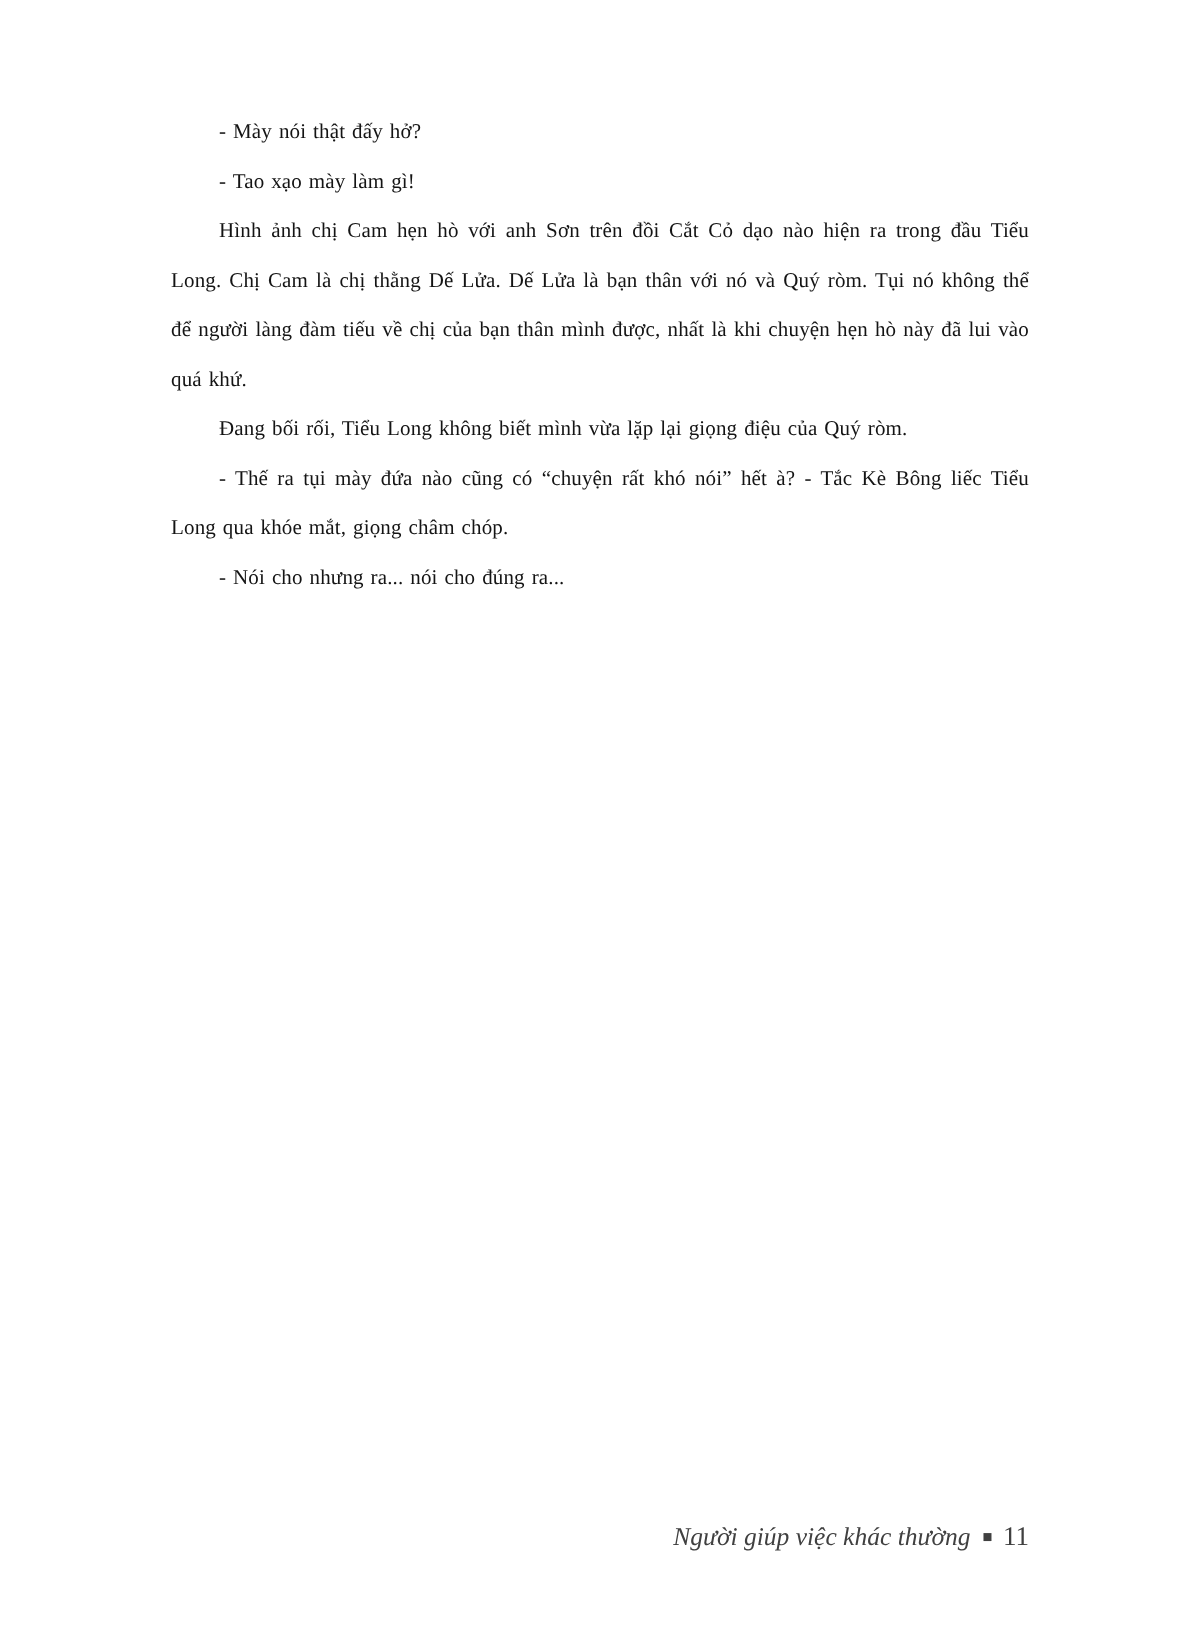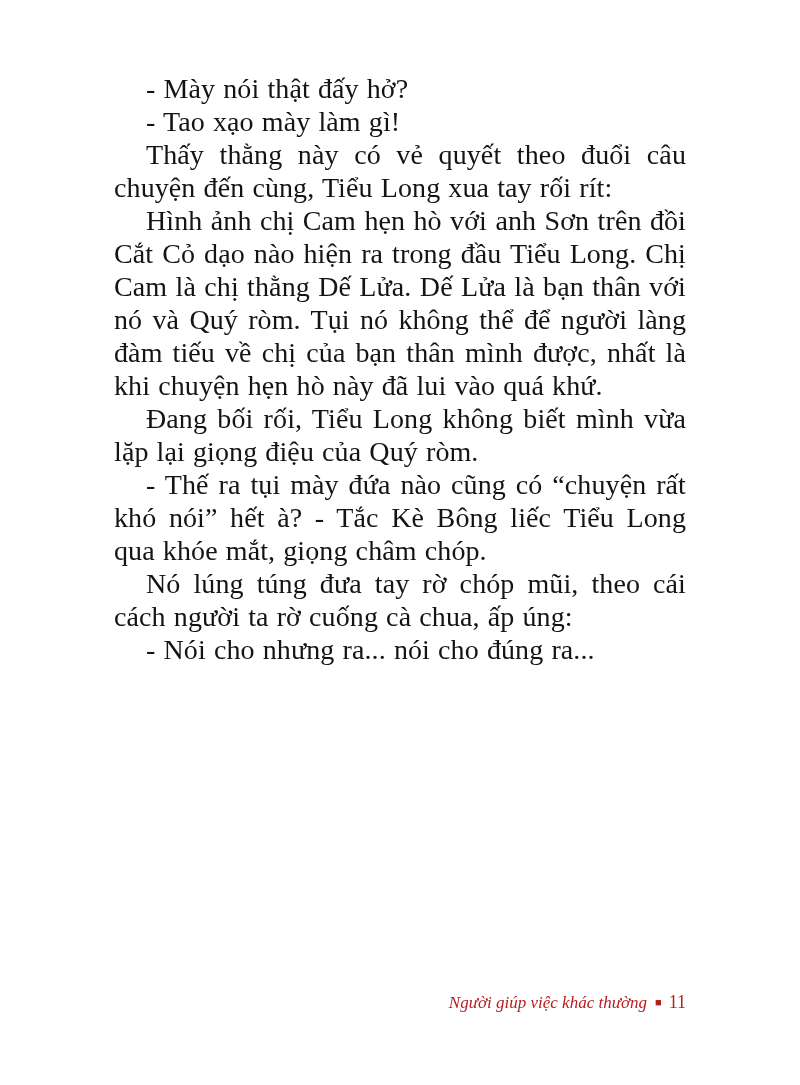--- a/index.html
+++ b/index.html
@@ -14,33 +14,33 @@
     background: #ffffff;
     box-sizing: border-box;
     padding: 72px 114px 0 114px;
     font-family: "Liberation Serif", "DejaVu Serif", serif;
     color: #141414;
     overflow: hidden;
   }
   .content p {
     margin: 0;
     padding: 0;
-    font-size: 28px;
+    font-size: 14px;
     line-height: 33px;
     text-align: justify;
     text-indent: 32px;
     letter-spacing: 0.1px;
     word-spacing: 1px;
   }
   .footer {
     position: absolute;
     right: 114px;
-    bottom: 72px;
+    bottom: 50px;
     font-size: 17px;
-    color: #b91c1c;
+    color: #404040;
     white-space: nowrap;
   }
   .footer-title {
     font-style: italic;
   }
   .footer-sep {
     display: inline-block;
     font-style: normal;
     font-size: 11px;
     vertical-align: 2px;
@@ -51,23 +51,21 @@
     font-size: 18px;
   }
 </style>
 </head>
 <body>
 
 <div class="page">
   <div class="content" id="paragraphs">
       <p>- Mày nói thật đấy hở?</p>
       <p>- Tao xạo mày làm gì!</p>
-      <p>Thấy thằng này có vẻ quyết theo đuổi câu chuyện đến cùng, Tiểu Long xua tay rối rít:</p>
       <p>Hình ảnh chị Cam hẹn hò với anh Sơn trên đồi Cắt Cỏ dạo nào hiện ra trong đầu Tiểu Long. Chị Cam là chị thằng Dế Lửa. Dế Lửa là bạn thân với nó và Quý ròm. Tụi nó không thể để người làng đàm tiếu về chị của bạn thân mình được, nhất là khi chuyện hẹn hò này đã lui vào quá khứ.</p>
       <p>Đang bối rối, Tiểu Long không biết mình vừa lặp lại giọng điệu của Quý ròm.</p>
       <p>- Thế ra tụi mày đứa nào cũng có “chuyện rất khó nói” hết à? - Tắc Kè Bông liếc Tiểu Long qua khóe mắt, giọng châm chóp.</p>
-      <p>Nó lúng túng đưa tay rờ chóp mũi, theo cái cách người ta rờ cuống cà chua, ấp úng:</p>
       <p>- Nói cho nhưng ra... nói cho đúng ra...</p>
     </div>
   <div class="footer">
     <span class="footer-title">Người giúp việc khác thường</span><span class="footer-sep">■</span><span class="footer-page">11</span>
   </div>
 </div>
 
 </body></html>

